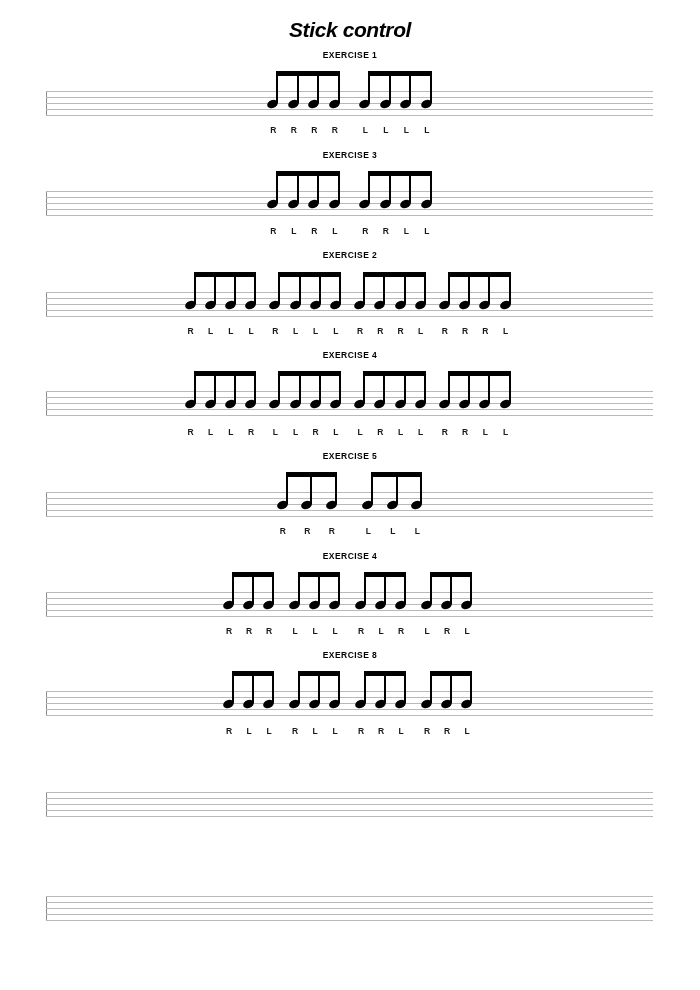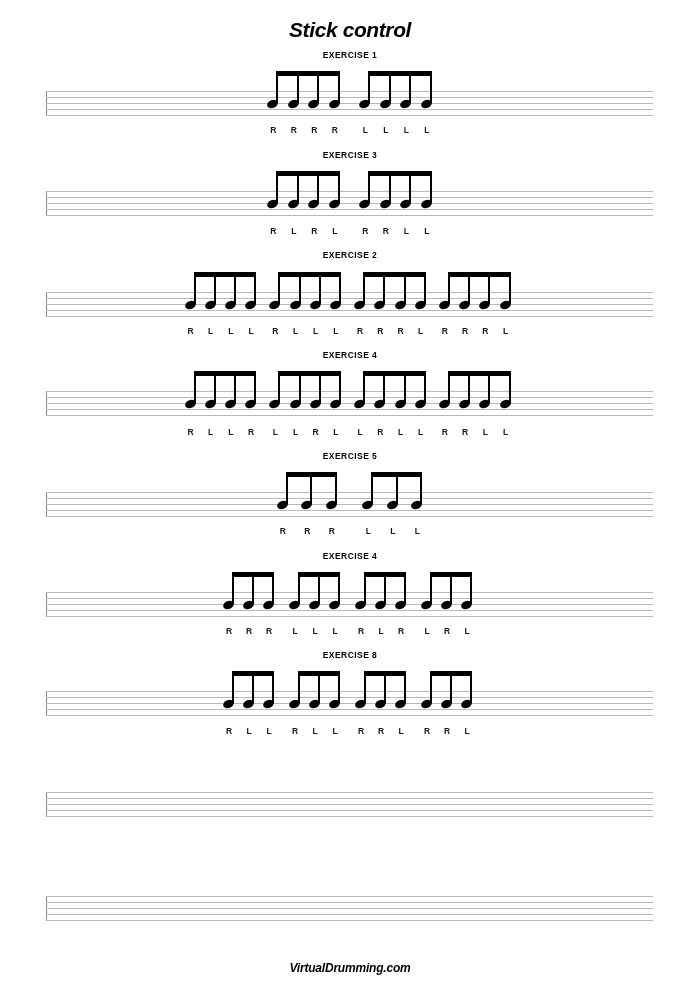--- a/index.html
+++ b/index.html
@@ -574,15 +574,14 @@
           <div class="bar-left"></div>
           <div class="sline l0"></div>
           <div class="sline l1"></div>
           <div class="sline l2"></div>
           <div class="sline l3"></div>
           <div class="sline l4"></div>
         </div>
       </div>
     </div>
 
-  <div class="footer">VirtualDrumming.com</div>
 
 </div>
 
 </body></html>

